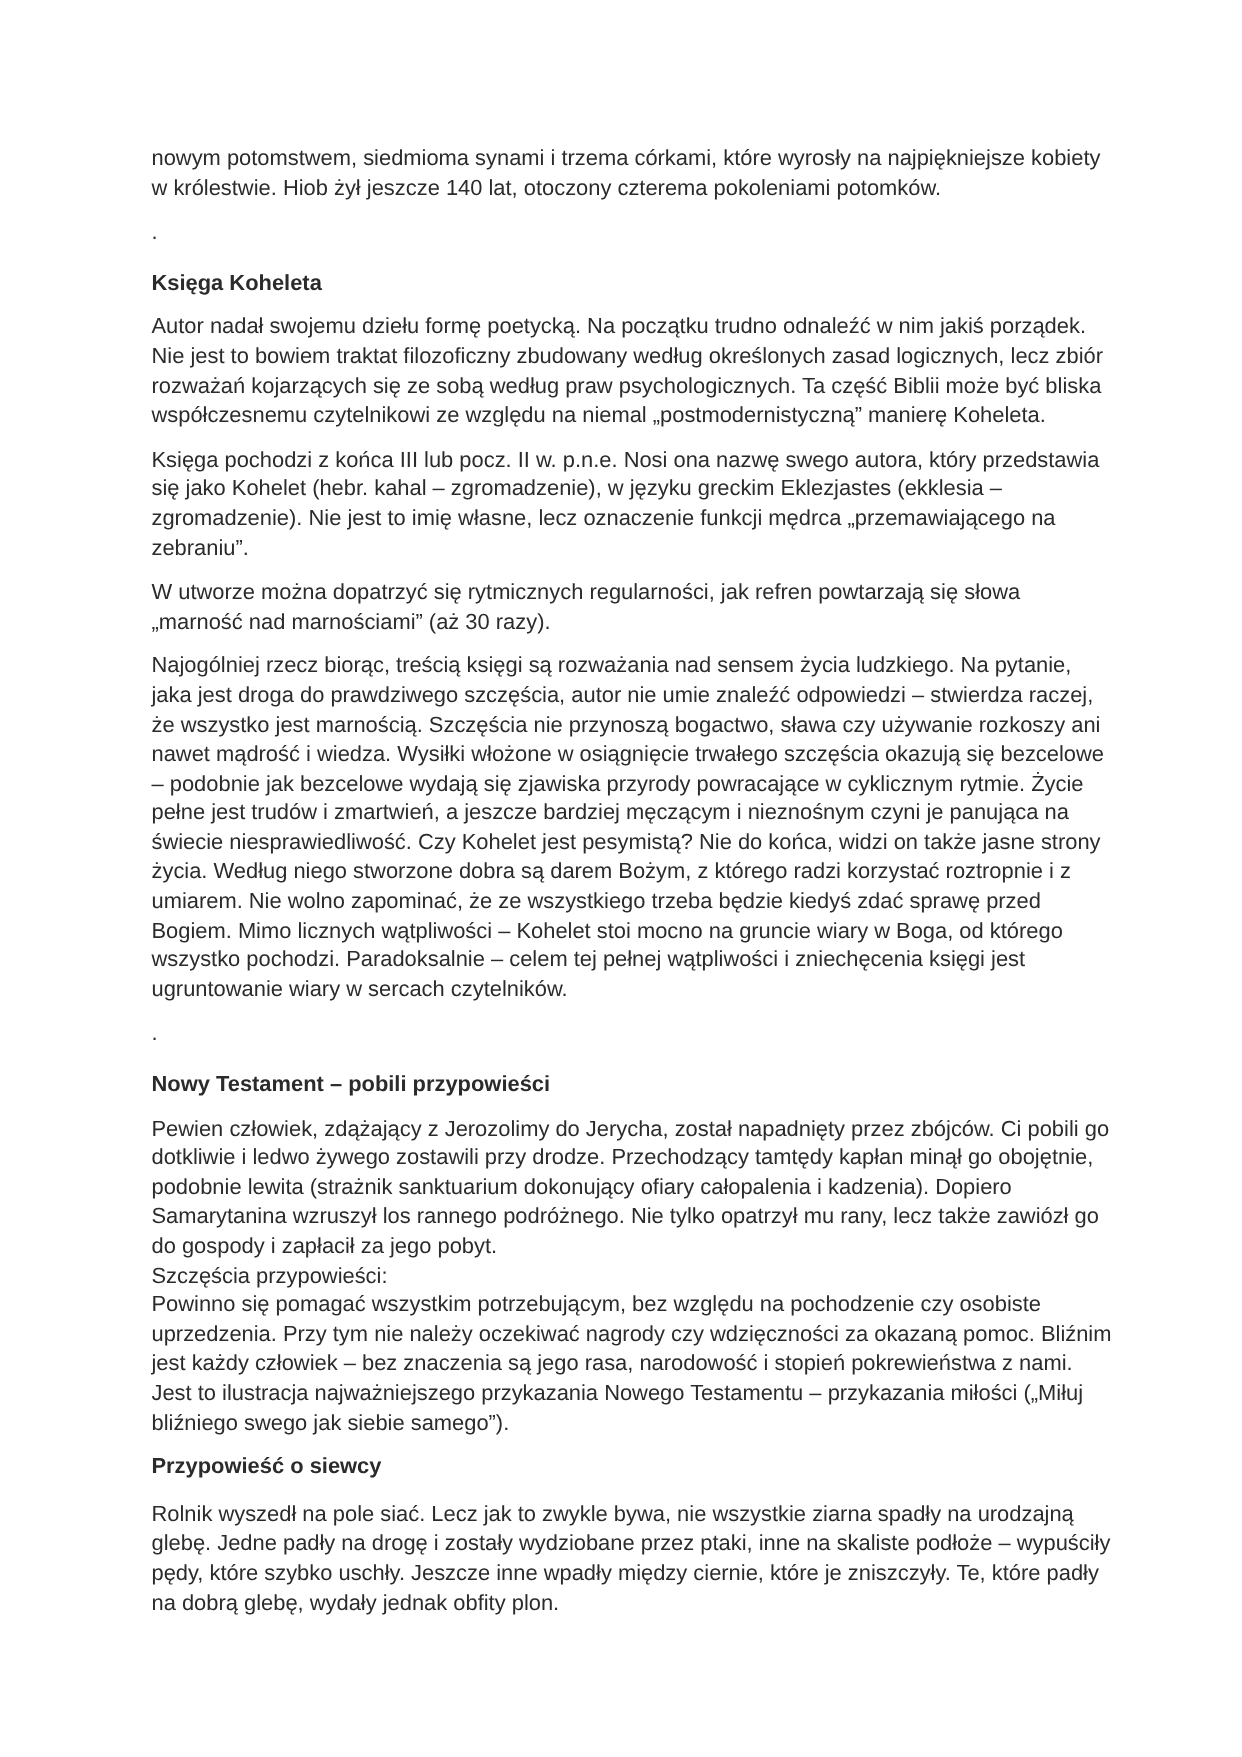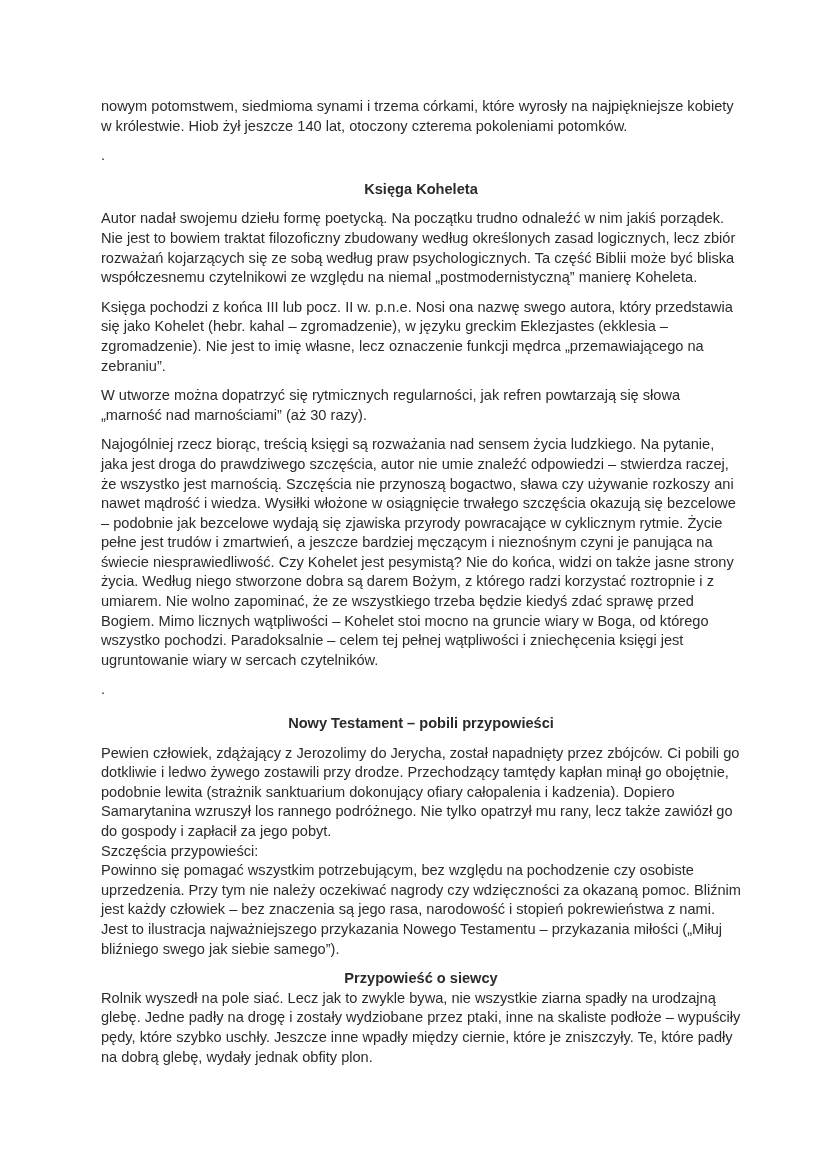--- a/index.html
+++ b/index.html
@@ -5,23 +5,23 @@
   html, body { margin: 0; padding: 0; background: #ffffff; }
   body { width: 828px; height: 1171px; position: relative; overflow: hidden; }
   .page {
     position: absolute; left: 101px; top: 97px; width: 640px;
     font-family: "Liberation Sans", sans-serif;
     font-size: 14.6px; line-height: 19.6px; color: #2b2b2b;
   }
   p { margin: 0; }
   .para { margin-bottom: 10px; }
   .dot { margin-top: 6px; margin-bottom: 14px; height: 19.6px; }
-  h2 { font-size: 14.6px; font-weight: bold; margin: 0 0 10px 0; line-height: 19.6px; text-align: center; }
+  h2 { font-size: 14.6px; font-weight: bold; margin: 0 0 10px 0; line-height: 19.6px; }
   .line { display: block; }
-  .tight { margin-bottom: 0; }
+  .tight { margin-bottom: 12px; }
 </style>
 </head>
 <body>
 
 <div class="page">
   <p class="para">nowym potomstwem, siedmioma synami i trzema córkami, które wyrosły na najpiękniejsze kobiety w królestwie. Hiob żył jeszcze 140 lat, otoczony czterema pokoleniami potomków.</p>
   <p class="dot">.</p>
 
   <section>
     <h2>Księga Koheleta</h2>

